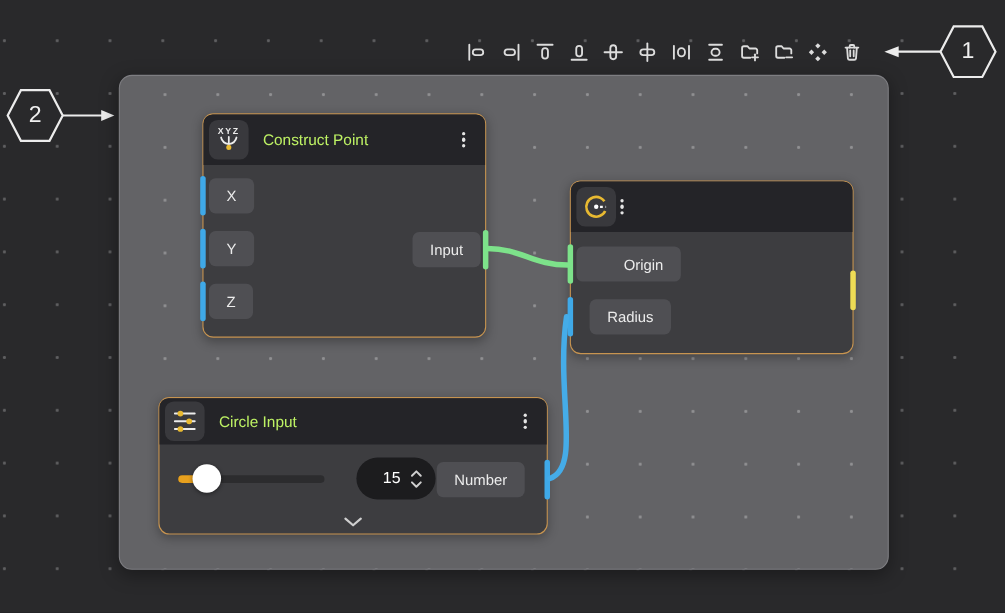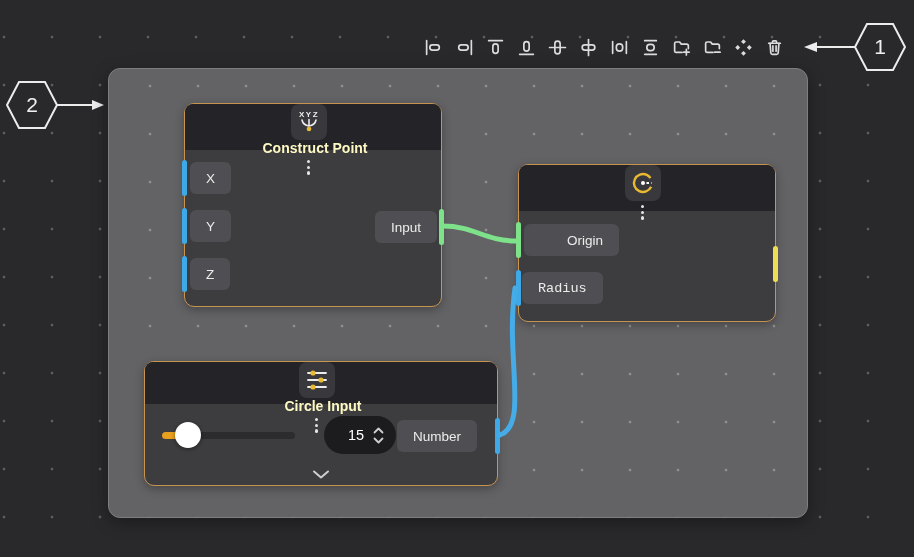--- a/index.html
+++ b/index.html
@@ -29,25 +29,25 @@
     background-color:#636366;
     background-image: radial-gradient(circle, #909092 1.1px, transparent 1.7px);
     background-size:48px 48px; background-position:17px 41px;
     border:1.5px solid #7e7e82; border-radius:12px;
     box-shadow:0 4px 16px rgba(0,0,0,.35);
   }
   
   .node { position:absolute; background:#3d3d40; border:1.5px solid #c79450; border-radius:10px;
           box-shadow:0 3px 10px rgba(0,0,0,.3); z-index:1; }
   .node-header { display:flex; align-items:center; background:#242428; border-radius:8px 8px 0 0;
-                 height:46px; padding:0 14px 0 5px;flex-direction:column; }
+                 height:46px; padding:0 14px 0 5px; }
   .node-header.h42 { height:42px; }
   .node-icon { width:36px; height:36px; background:#39393d; border-radius:8px; display:flex;
                align-items:center; justify-content:center; flex:0 0 auto; }
-  .node-title { color:#fef9c3; font-weight:bold; font-size:14px; margin-left:13px; flex:1; }
+  .node-title { color:#bef264; font-weight:normal; font-size:14px; margin-left:13px; flex:1; }
   .kebab { display:flex; flex-direction:column; gap:2.5px; cursor:pointer; padding:4px; }
   .kebab i { width:3.2px; height:3.2px; border-radius:50%; background:#e4e4e4; }
   .chip { position:absolute; height:32px; background:#4f4f53; border-radius:6px; color:#ececec;
           font-size:13.5px; display:flex; align-items:center; padding:0 16px; cursor:pointer; }
   .port-bar { position:absolute; width:5px; height:36px; border-radius:2.5px; z-index:3; cursor:pointer; }
   
   .slider-track { position:absolute; left:17px; top:70px; width:133px; height:7px;
                   background:#2c2c2e; border-radius:4px; cursor:pointer; }
   .slider-fill  { position:absolute; left:0; top:0; width:30px; height:7px; border-radius:4px; }
   .slider-thumb { position:absolute; left:30px; top:60px; width:26px; height:26px; border-radius:50%;
@@ -240,21 +240,21 @@
         </div>
         <div class="kebab">
             <i></i>
             <i></i>
             <i></i>
           </div>
       </div>
       <span class="port-bar" style="left: -3px; top: 57px; background: rgb(125, 226, 138);"></span>
       <div class="chip" style="left:5px; top:59px;padding-left:43px;">Origin</div>
       <span class="port-bar" style="left: -3px; top: 105px; background: rgb(63, 169, 232);"></span>
-      <div class="chip" style="left:3px; top:107px;font-family:Liberation Mono, monospace;">Radius</div>
+      <div class="chip" style="left:17px; top:107px;">Radius</div>
       <span class="port-bar" style="right: -3px; top: 81px; background: rgb(238, 220, 85);"></span>
     </div>
 
     <div class="node" style="left: 35px; top: 292px; width: 354px; height: 125px; border-color: rgb(199, 148, 80);">
       <div class="node-header h42">
         <div class="node-icon">
           <svg width="36" height="36" viewBox="0 0 36 36">
             <g stroke="#ececec" stroke-width="1.8" stroke-linecap="round">
               <line x1="9" y1="11" x2="27" y2="11"></line>
               <line x1="9" y1="18" x2="27" y2="18"></line>

